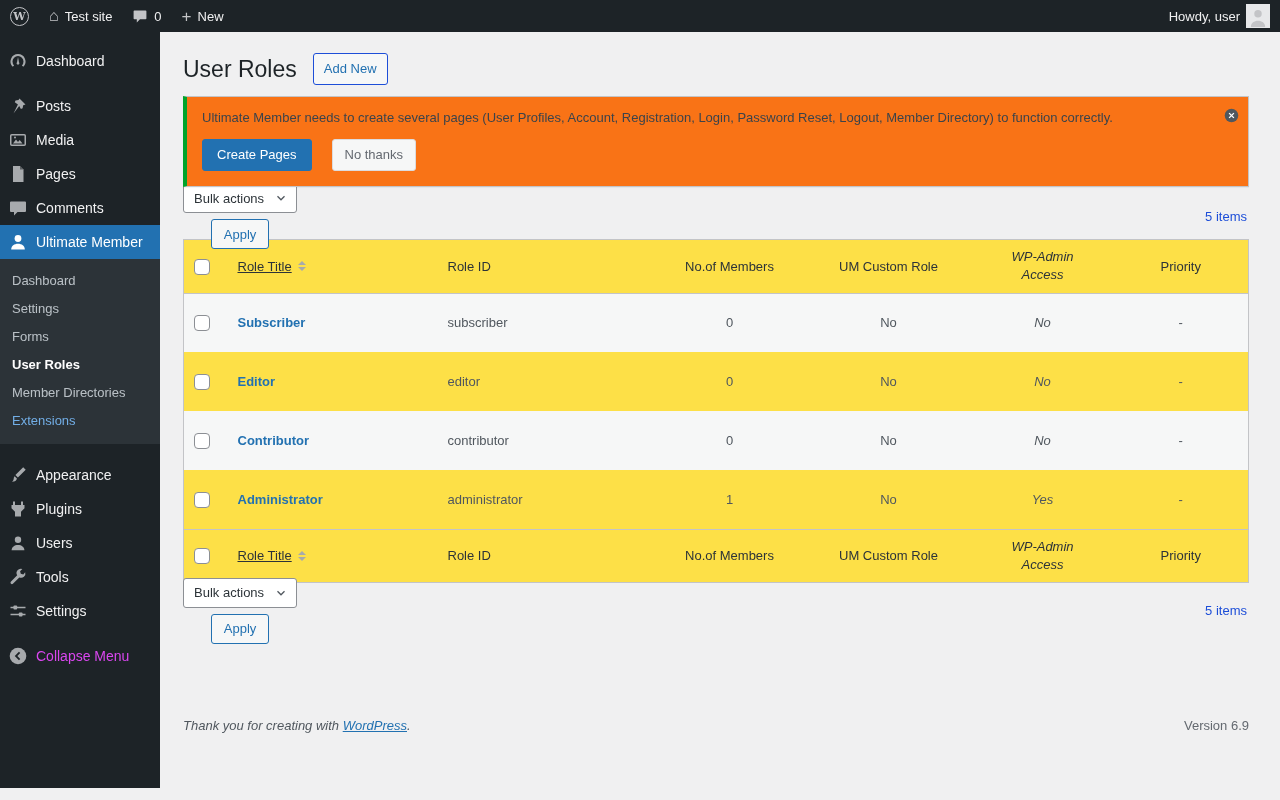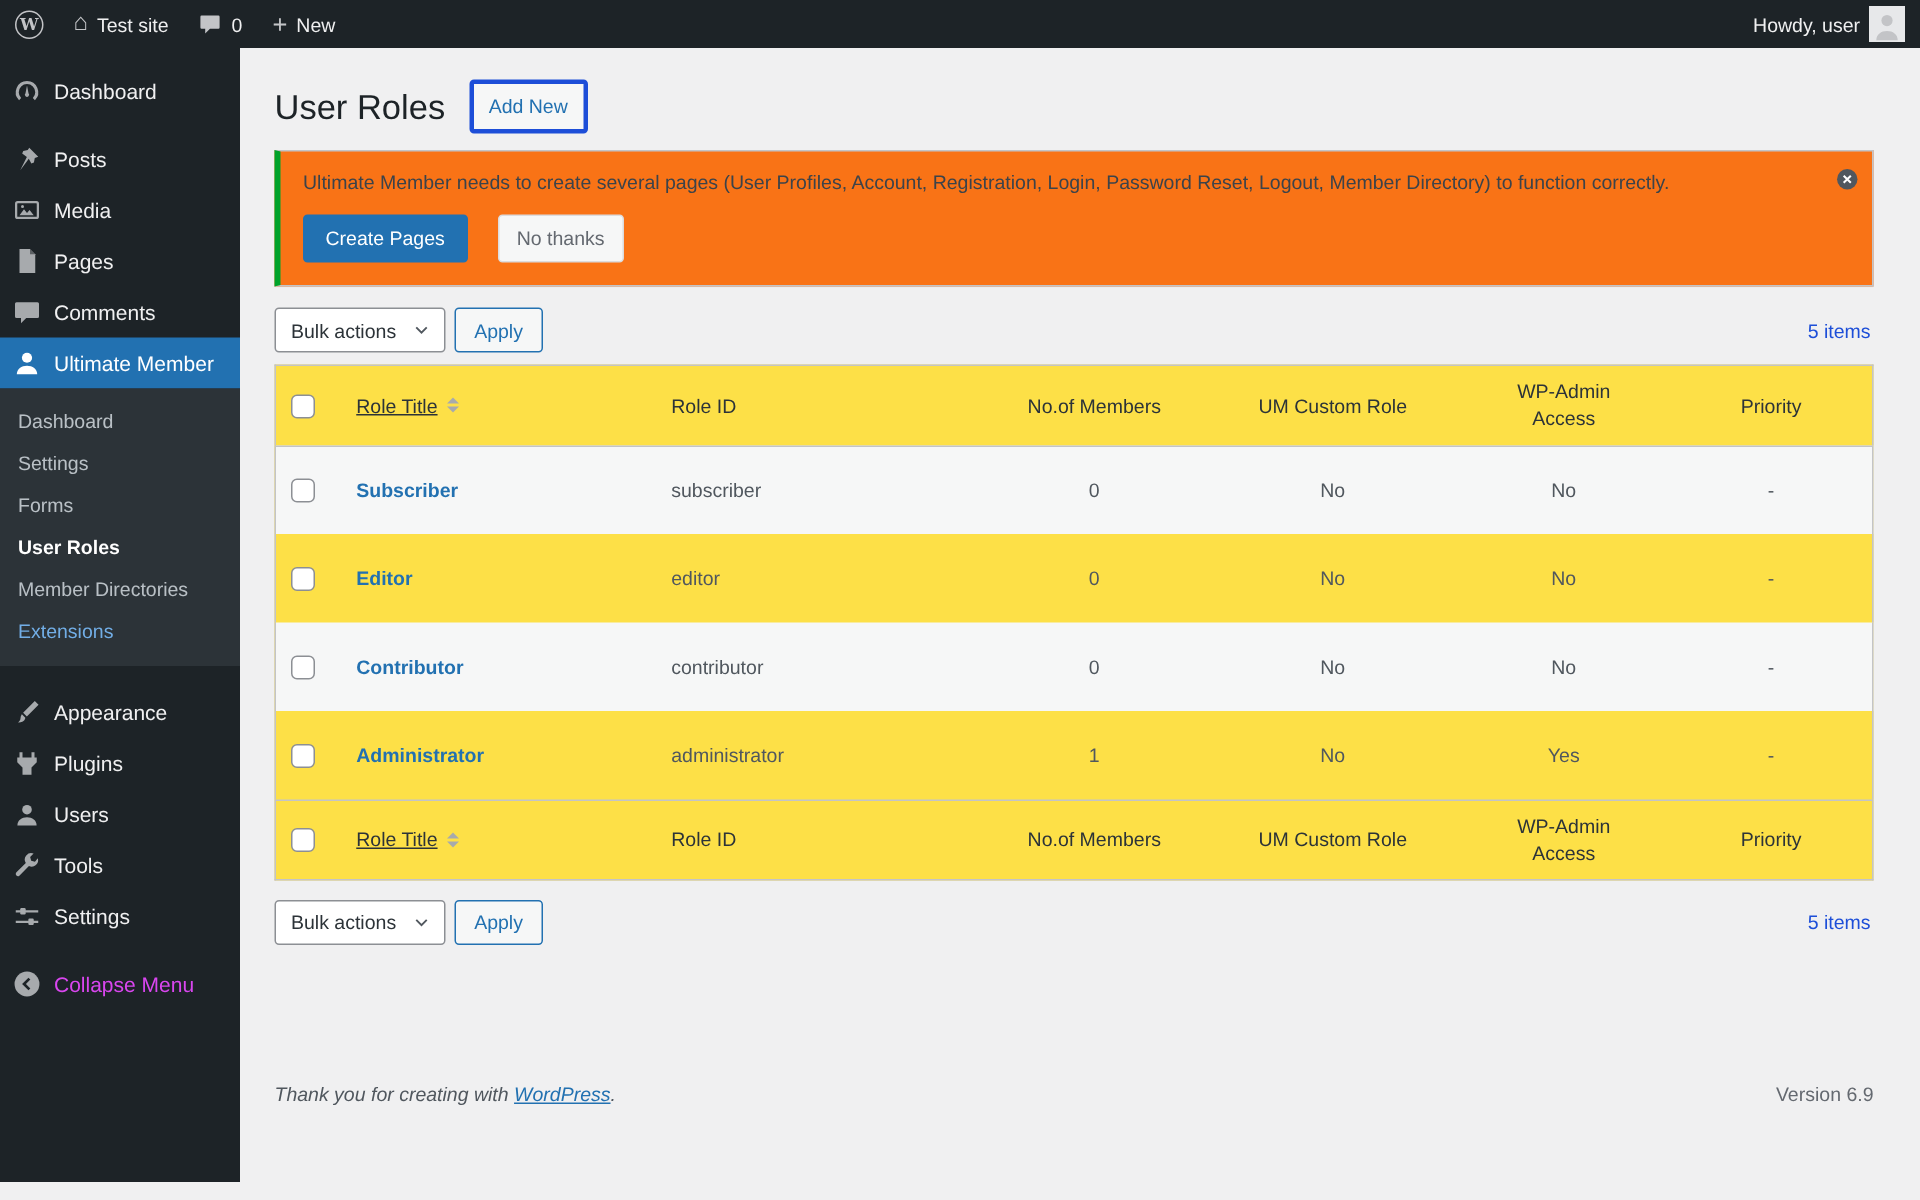--- a/index.html
+++ b/index.html
@@ -59,21 +59,21 @@
   .submenu-item.highlight { color: #72aee6; }
 
   
   .main { margin-left: 160px; padding-top: 32px; height: 800px; }
   .wrap { padding: 21px 31px 0 23px; }
 
   .title-row { display: flex; align-items: center; }
   .page-title { font-size: 23px; font-weight: 400; color: #1d2327; line-height: 30px; }
   .page-title-action {
     margin-left: 16px; padding: 5px 10px; font-size: 13px; line-height: 1.5;
-    border: 3px solid #1d4ed8; border-radius: 3px; background: #f6f7f7; color: #2271b1;
+    border: 1px solid #1d4ed8; border-radius: 3px; background: #f6f7f7; color: #2271b1;
     cursor: pointer; display: inline-block;
   }
 
   
   .notice {
     background: #f97316; border: 1px solid #c3c4c7; border-left: 4px solid #00a32a;
     box-shadow: 0 1px 1px rgba(0,0,0,.04);
     margin: 11px 0 0; padding: 11px 44px 15px 15px; position: relative;
   }
   .notice-text { color: #3c434a; font-size: 13px; line-height: 1.5; margin-bottom: 12px; }
@@ -84,21 +84,21 @@
   }
   .button-muted {
     background: #f6f7f7; border: 1px solid #dcdcde; color: #646970;
     padding: 6px 12px; border-radius: 3px; font-size: 13px; cursor: pointer; line-height: 1.4;
   }
   .notice-dismiss { position: absolute; top: 10px; right: 8px; cursor: pointer; border: none; background: none; line-height: 0; }
 
   
   .tablenav { display: flex; align-items: center; justify-content: space-between; margin-top: 14px; height: 30px; }
   .tablenav.bottom { margin-top: 13px; }
-  .bulkactions { display: flex; gap: 6px; align-items: center; }
+  .bulkactions { display: flex; gap: 6px; align-items: center; flex-direction: column; }
   .select {
     height: 30px; background: #fff; border: 1px solid #8c8f94; border-radius: 3px;
     display: inline-flex; align-items: center; gap: 10px; padding: 0 8px 0 10px;
     color: #2c3338; cursor: pointer; font-size: 13px;
   }
   .button-secondary {
     height: 30px; background: #f6f7f7; border: 1px solid #2271b1; color: #2271b1;
     padding: 0 12px; border-radius: 3px; font-size: 13px; cursor: pointer;
   }
   .displaying-num { color: #1d4ed8; font-size: 13px; padding-right: 2px; }
@@ -111,21 +111,21 @@
   .list-table th, .list-table td { text-align: left; padding: 8px 10px; vertical-align: middle; font-size: 13px; }
   .list-table thead th, .list-table thead td { height: 53px; border-bottom: 1px solid #c3c4c7; color: #2c3338; font-weight: 400; }
   .list-table tfoot th, .list-table tfoot td { height: 52px; border-top: 1px solid #c3c4c7; color: #2c3338; font-weight: 400; }
   .list-table tbody td, .list-table tbody th { height: 59px; color: #50575e; }
   .list-table tbody tr:nth-child(odd) { background: #f6f7f7; }
   .col-cb { width: 44px; padding-left: 11px; }
   .col-title { width: 210px; }
   .col-roleid { width: 216px; }
   .col-members { width: 152px; text-align: center !important; }
   .col-custom { width: 166px; text-align: center !important; }
-  .col-access { width: 142px; text-align: center !important; }
+  .col-access { width: 142px; text-align: center !important; font-style: italic; }
   .col-priority { text-align: center !important; }
   .access-label { display: inline-block; max-width: 82px; line-height: 1.4; }
   .row-title-link { color: #2271b1; font-weight: 600; cursor: pointer; }
   .sortable-link { color: #2c3338; text-decoration: underline; cursor: pointer; display: inline-flex; align-items: center; }
   .sort-ind { display: inline-flex; flex-direction: column; gap: 2px; margin-left: 6px; }
   .sort-ind i { width: 0; height: 0; border-left: 4px solid transparent; border-right: 4px solid transparent; }
   .sort-ind .up { border-bottom: 4px solid #a7aaad; }
   .sort-ind .down { border-top: 4px solid #a7aaad; }
 
   input[type="checkbox"] {

